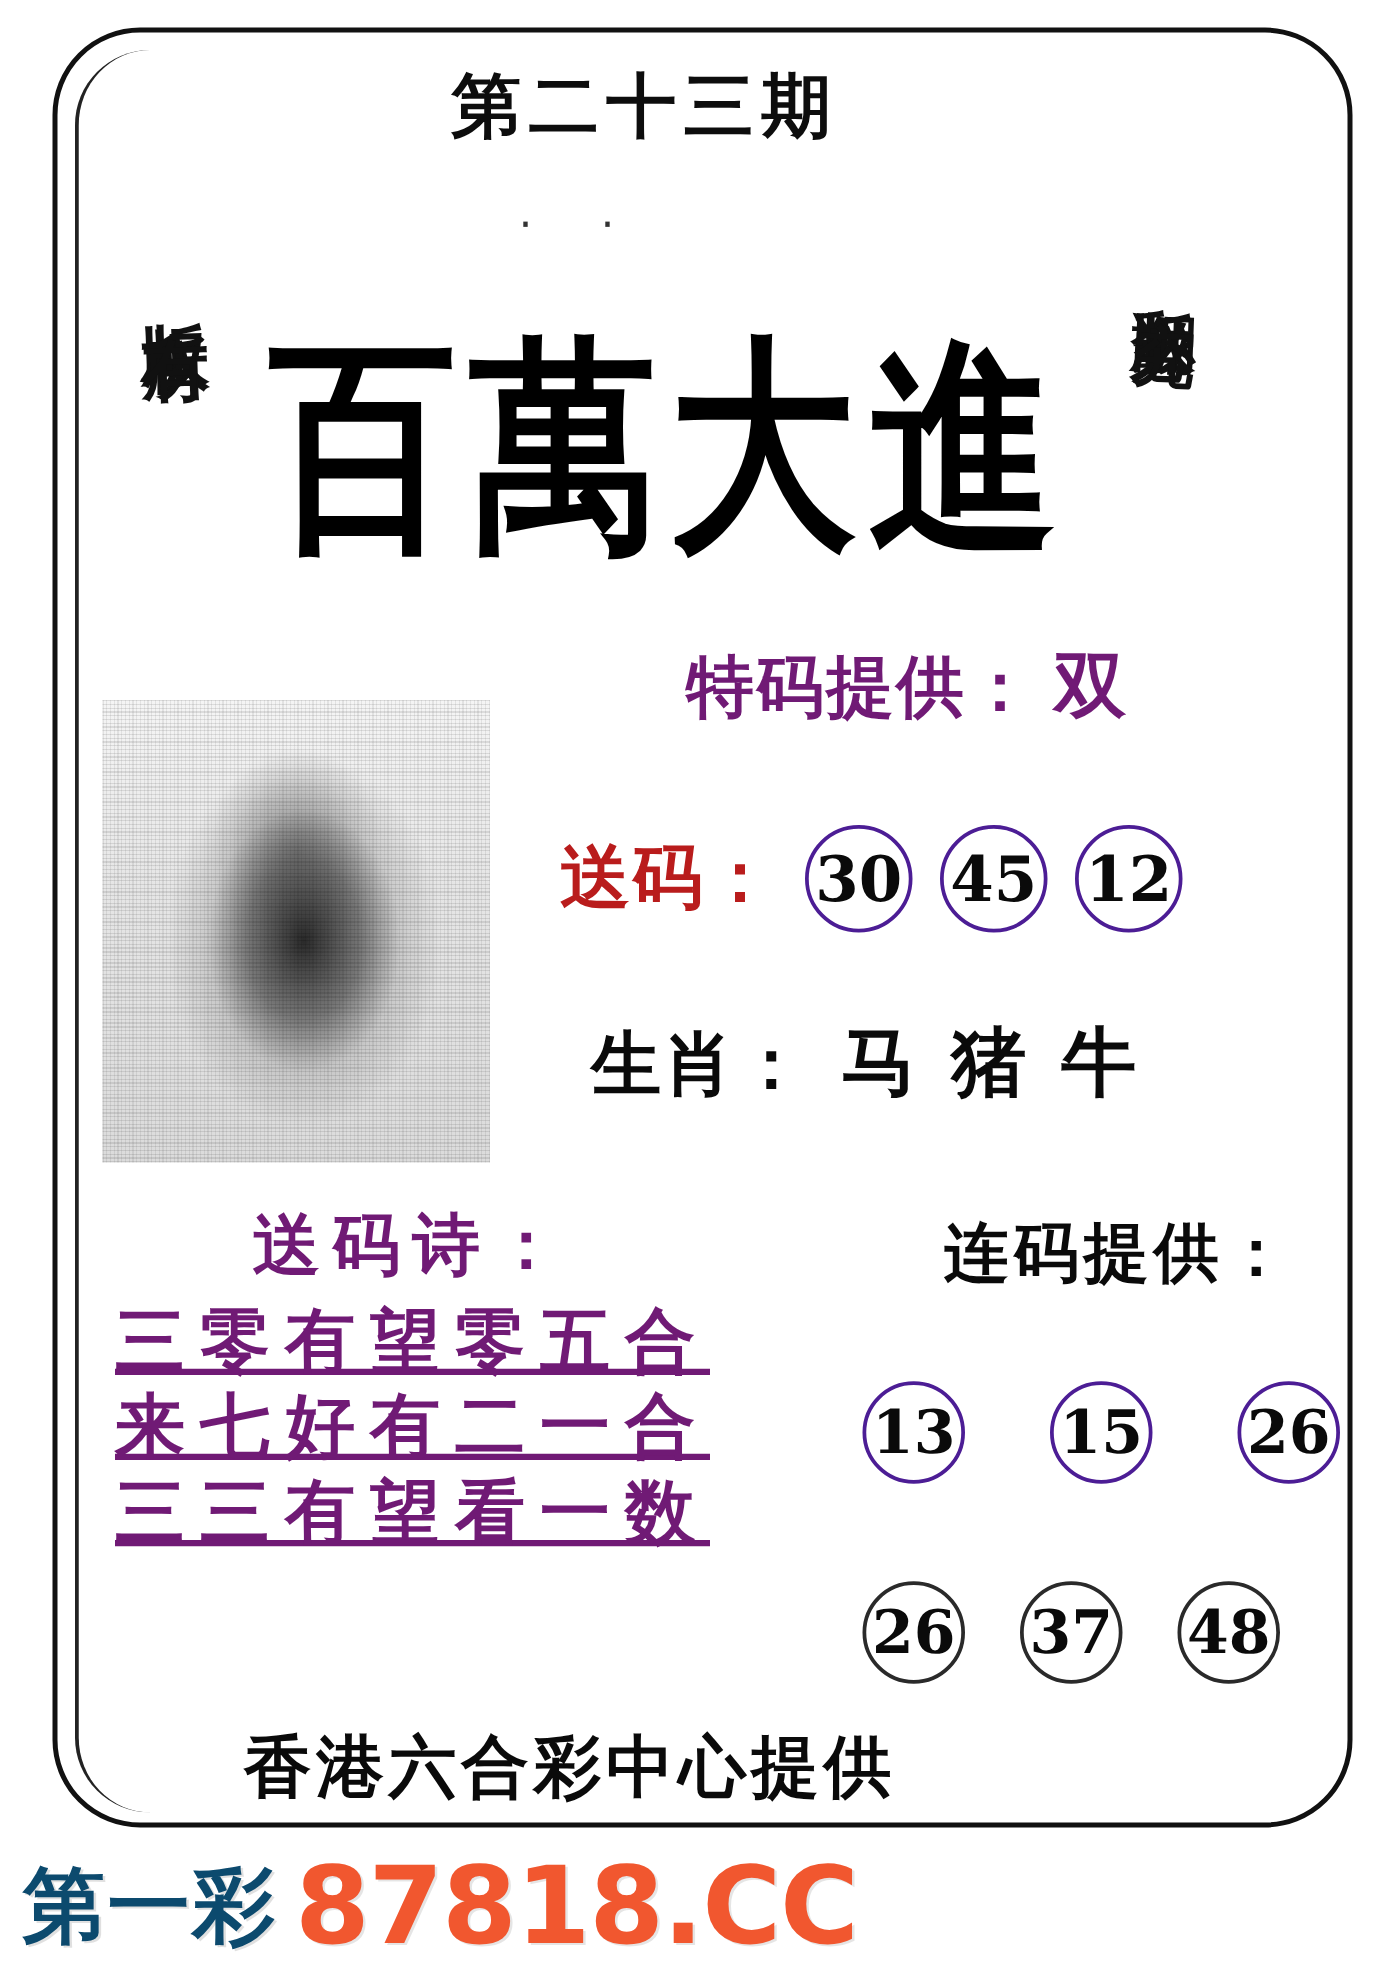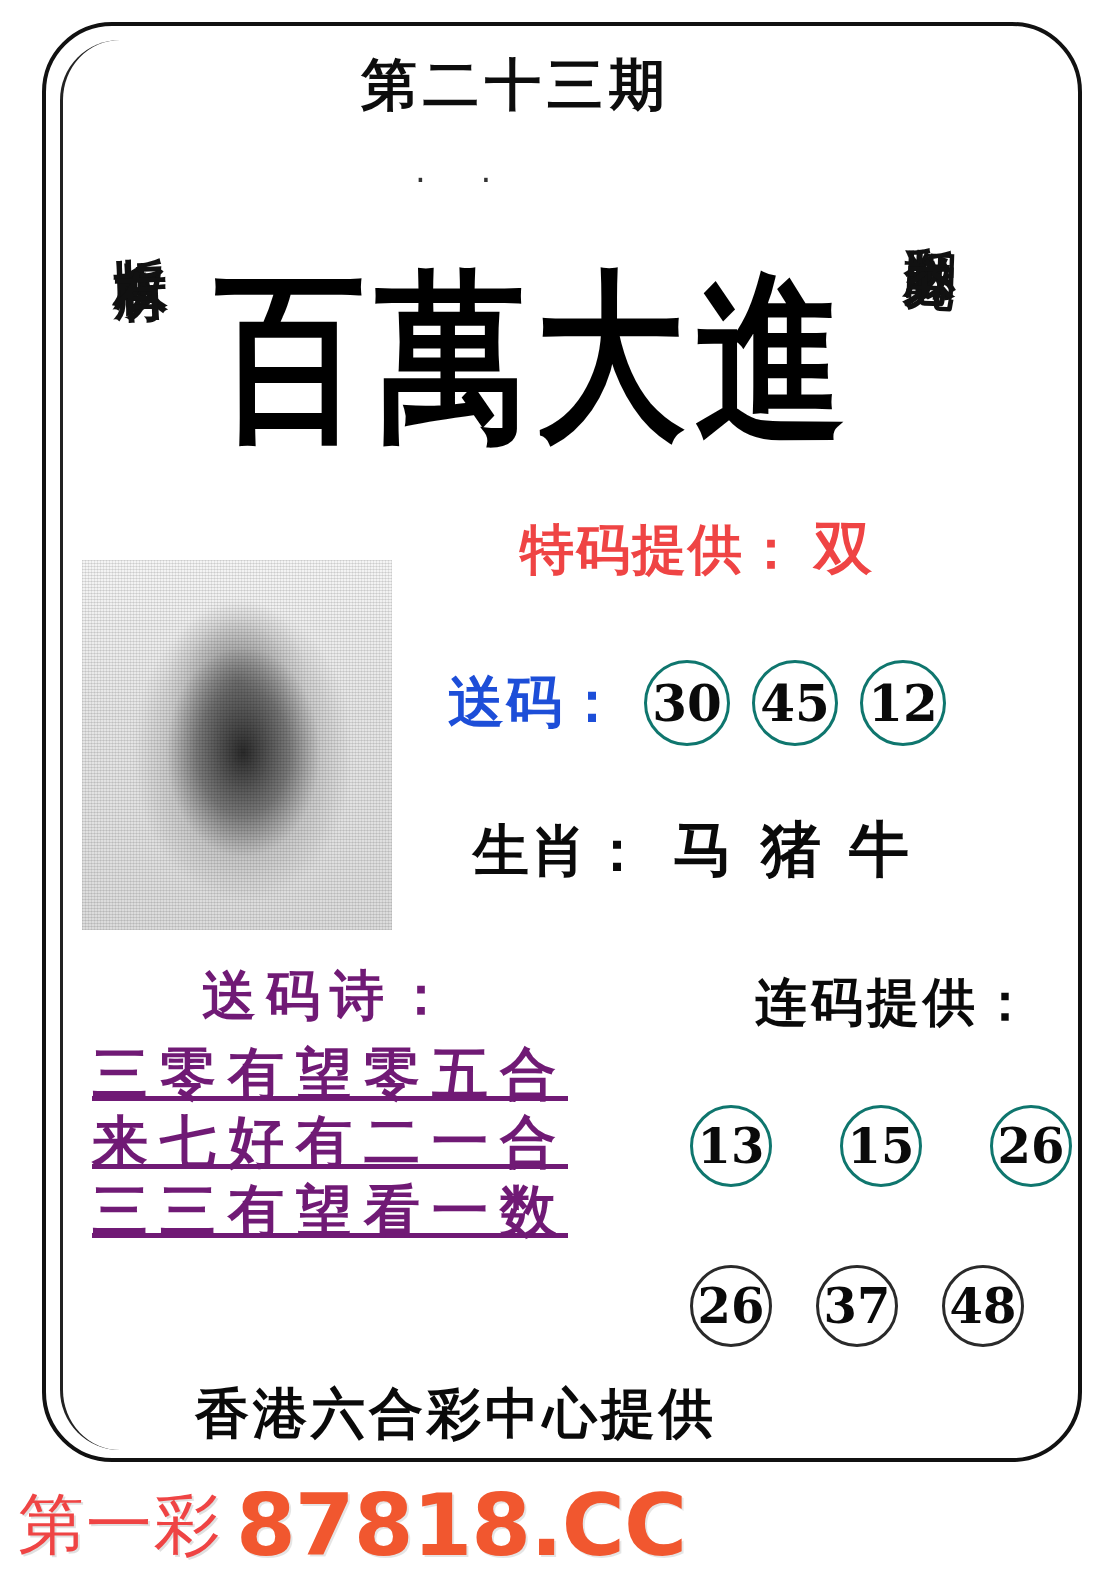--- a/index.html
+++ b/index.html
@@ -97,26 +97,26 @@
     font-size: 150px;
     letter-spacing: 10px;
     color: #000;
     white-space: nowrap;
     transform: scaleY(1.22);
     transform-origin: top left;
   }
 
   .special-line {
     position: absolute;
-    left: 520px;
+    left: 549px;
     top: 510px;
     font-family: Liberation Serif, serif;
     font-weight: bold;
     font-size: 54px;
-    color: #ef4444;
+    color: #701a75;
     letter-spacing: 2px;
     white-space: nowrap;
   }
   .special-line .val {
     margin-left: 14px;
     font-size: 58px;
   }
 
   
   .portrait {
@@ -147,27 +147,27 @@
     left: 448px;
     top: 660px;
     display: flex;
     align-items: center;
     white-space: nowrap;
   }
   .send-row .lbl {
     font-family: "DejaVu Serif", serif;
     font-weight: bold;
     font-size: 56px;
-    color: #1d4ed8;
+    color: #b91c1c;
     letter-spacing: 2px;
   }
   .ball {
     width: 86px;
     height: 86px;
-    border: 3px solid #0f766e;
+    border: 3px solid #4c1d95;
     border-radius: 50%;
     display: inline-flex;
     align-items: center;
     justify-content: center;
     font-family: "DejaVu Serif", serif;
     font-weight: bold;
     font-size: 50px;
     color: #0a0a0a;
     margin-left: 22px;
     box-sizing: border-box;
@@ -265,23 +265,23 @@
     left: 18px;
     top: 1482px;
     width: 1080px;
     height: 86px;
     display: flex;
     align-items: center;
     white-space: nowrap;
   }
   .promo .promo-cn {
     font-family: "DejaVu Serif", serif;
-    font-weight: normal;
+    font-weight: bold;
     font-size: 66px;
-    color: #ef4444;
+    color: #0c4a6e;
     letter-spacing: 2px;
     text-shadow: 2px 2px 0 rgba(0,0,0,0.12);
   }
   .promo .promo-url {
     font-family: "DejaVu Sans", sans-serif;
     font-weight: bold;
     font-size: 86px;
     color: #f1572f;
     margin-left: 14px;
     letter-spacing: -1px;

